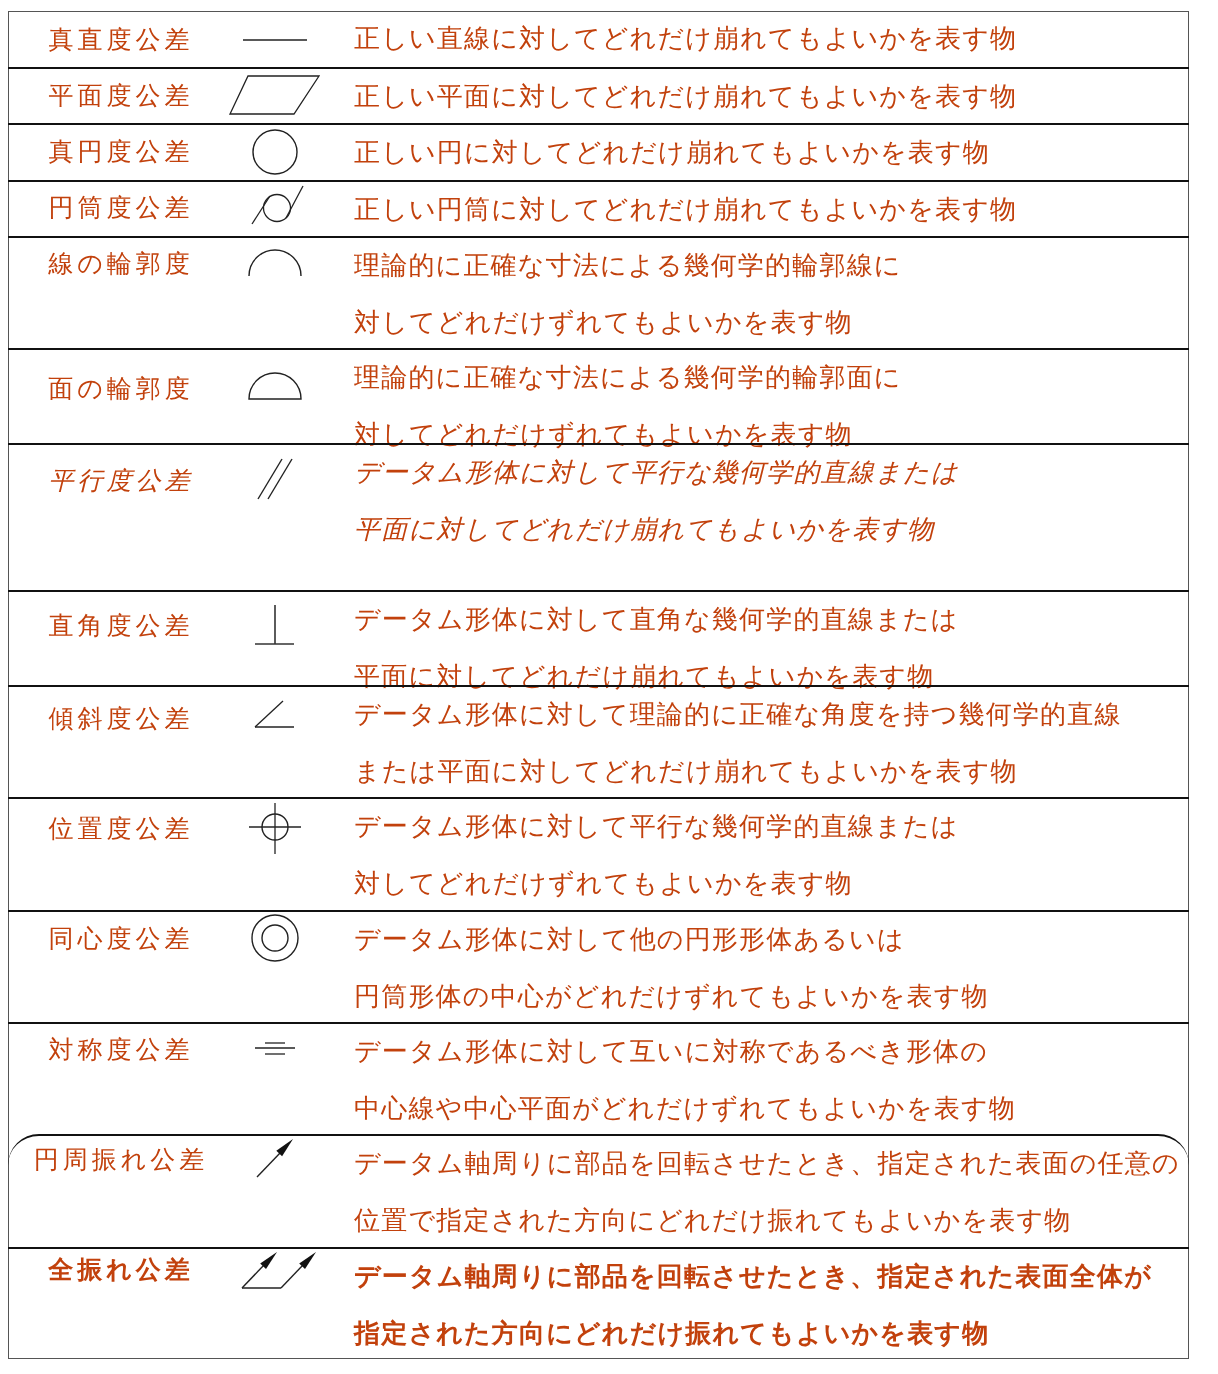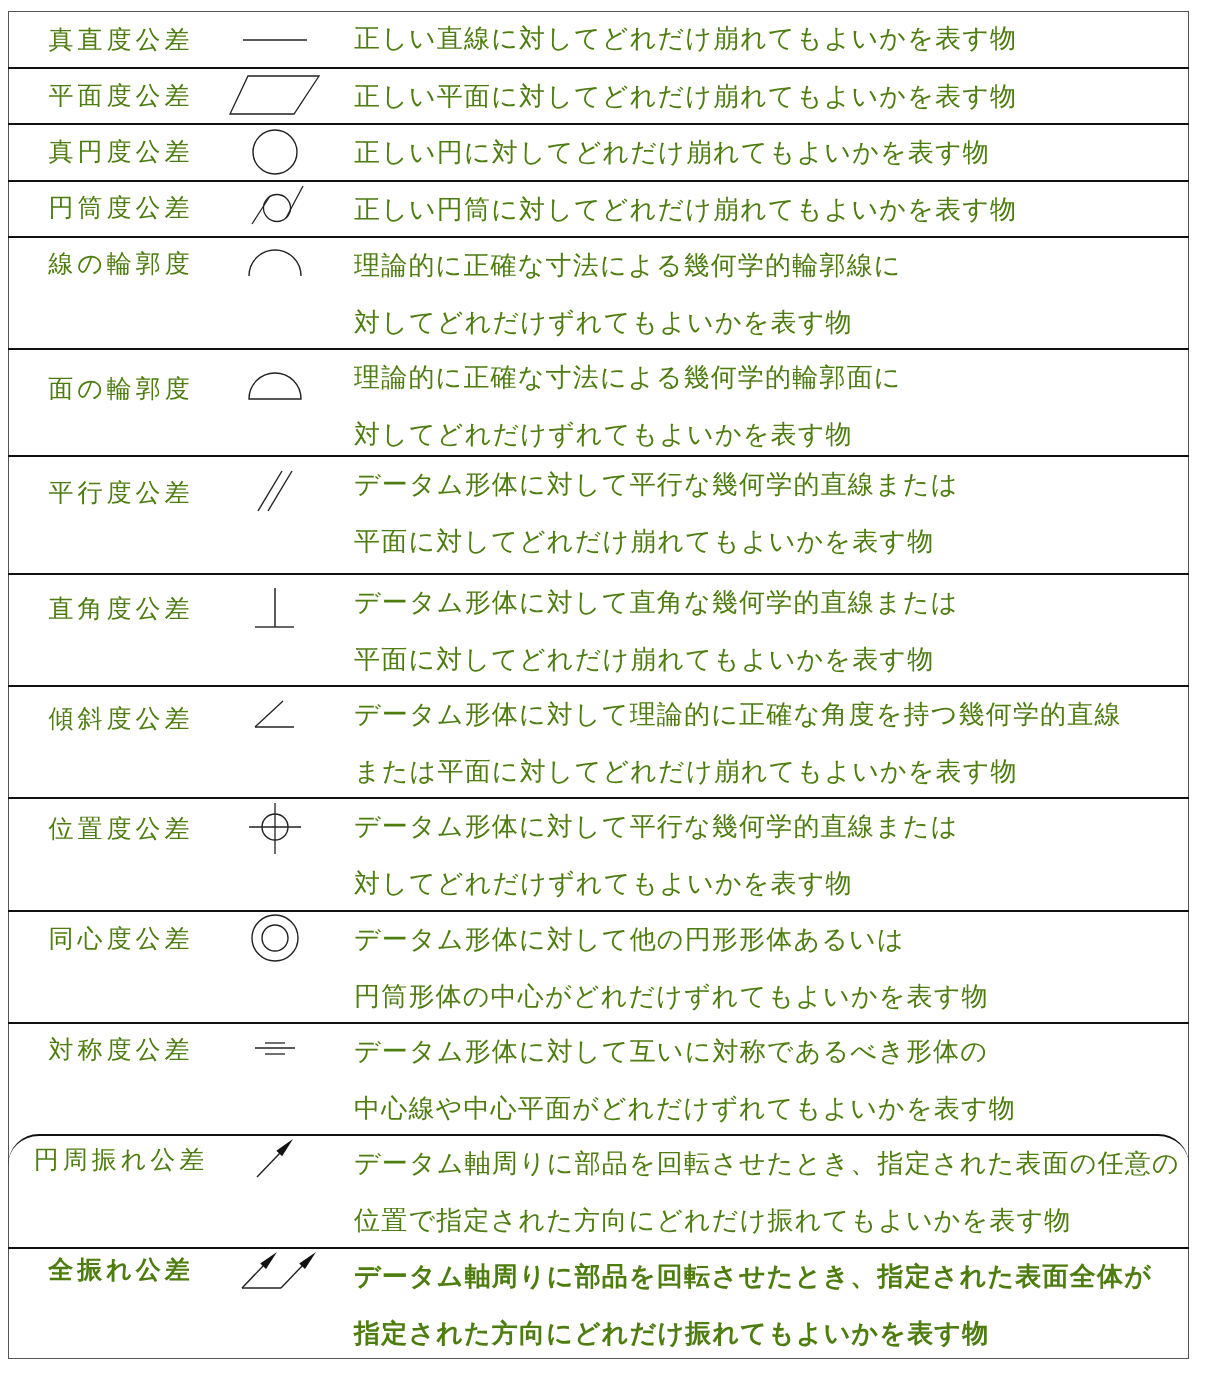--- a/index.html
+++ b/index.html
@@ -1,18 +1,18 @@
 <!DOCTYPE html>
 <html><head>
 <meta charset="utf-8">
 <style>
   html, body { margin:0; padding:0; background:#ffffff; }
   .page {
     position:relative; width:1218px; height:1374px; overflow:hidden;
-    background:#ffffff; color:#4d7c0f;
+    background:#ffffff; color:#c2410c;
     font-family:"DejaVu Sans", "Liberation Sans", sans-serif;
   }
   .frame {
     position:absolute; left:8px; top:11px; width:1181px; height:1348px;
     border:1.5px solid #555555; box-sizing:border-box; pointer-events:none;
   }
   .row {
     position:absolute; left:8px; width:1181px; box-sizing:border-box;
   }
   .row.divided { border-top:2px solid #111111; }
@@ -82,31 +82,31 @@
 
   <div class="row divided" style="top:348px;height:113px;">
     <div class="label" style="top:24px;">面の輪郭度</div>
     <svg class="sym" height="113" viewBox="200 2 140 113">
       <path d="M249,51 A26,26 0 0 1 301,51 Z" fill="none" stroke="#222" stroke-width="1.4"></path>
     </svg>
     <div class="desc-line l1">理論的に正確な寸法による幾何学的輪郭面に</div>
     <div class="desc-line l2">対してどれだけずれてもよいかを表す物</div>
   </div>
 
-  <div class="row divided" style="top:455px;height:144px;">
+  <div class="row divided" style="top:443px;height:144px;font-style:italic;">
     <div class="label" style="top:21px;">平行度公差</div>
     <svg class="sym" height="112" viewBox="200 2 140 112">
       <line x1="258" y1="56" x2="282" y2="16" stroke="#222" stroke-width="1.4"></line>
       <line x1="268" y1="56" x2="292" y2="16" stroke="#222" stroke-width="1.4"></line>
     </svg>
     <div class="desc-line l1">データム形体に対して平行な幾何学的直線または</div>
     <div class="desc-line l2">平面に対してどれだけ崩れてもよいかを表す物</div>
   </div>
 
-  <div class="row divided" style="top:573px;height:92px;">
+  <div class="row divided" style="top:590px;height:92px;">
     <div class="label" style="top:19px;">直角度公差</div>
     <svg class="sym" height="112" viewBox="200 2 140 112">
       <line x1="275" y1="15" x2="275" y2="54" stroke="#333" stroke-width="1.6"></line>
       <line x1="255" y1="54" x2="294" y2="54" stroke="#333" stroke-width="1.6"></line>
     </svg>
     <div class="desc-line l1">データム形体に対して直角な幾何学的直線または</div>
     <div class="desc-line l2">平面に対してどれだけ崩れてもよいかを表す物</div>
   </div>
 
   <div class="row divided" style="top:685px;height:112px;">

